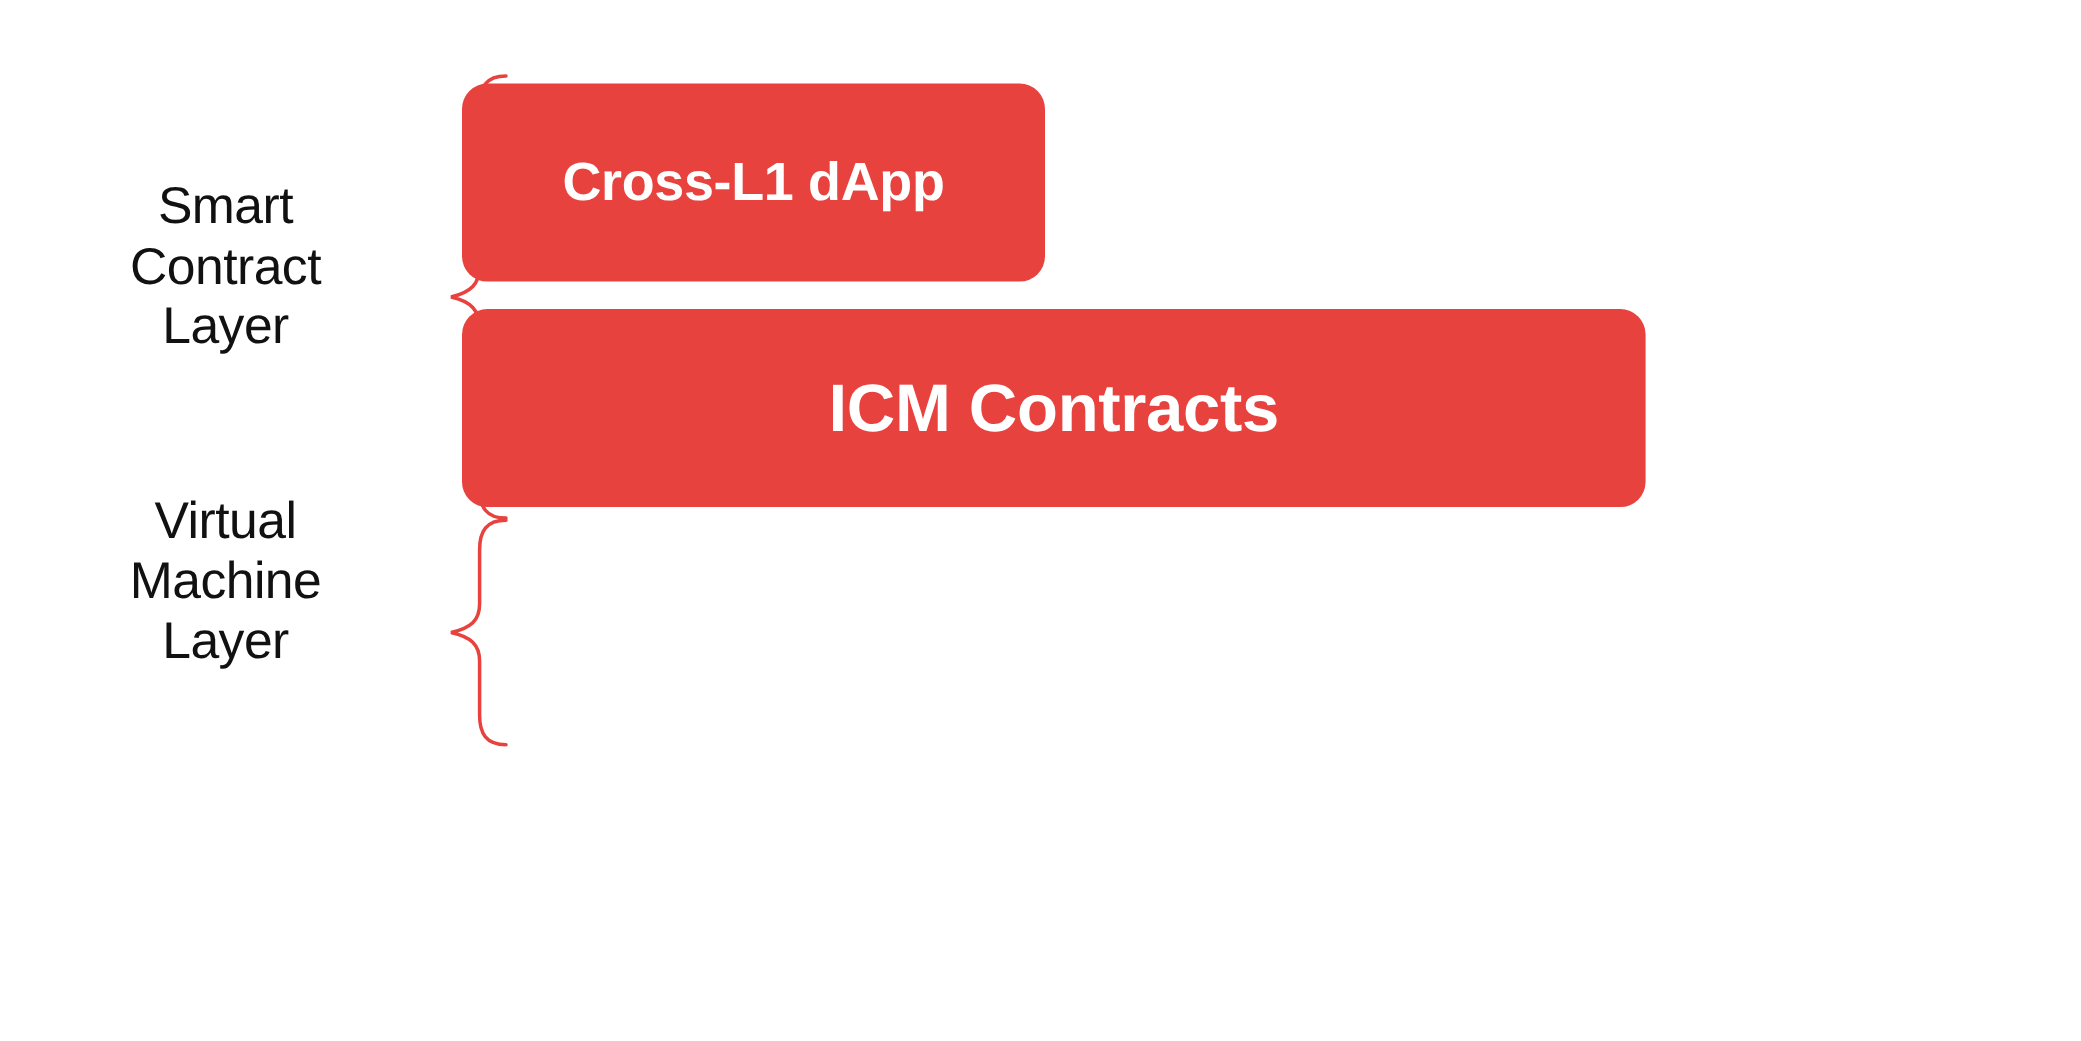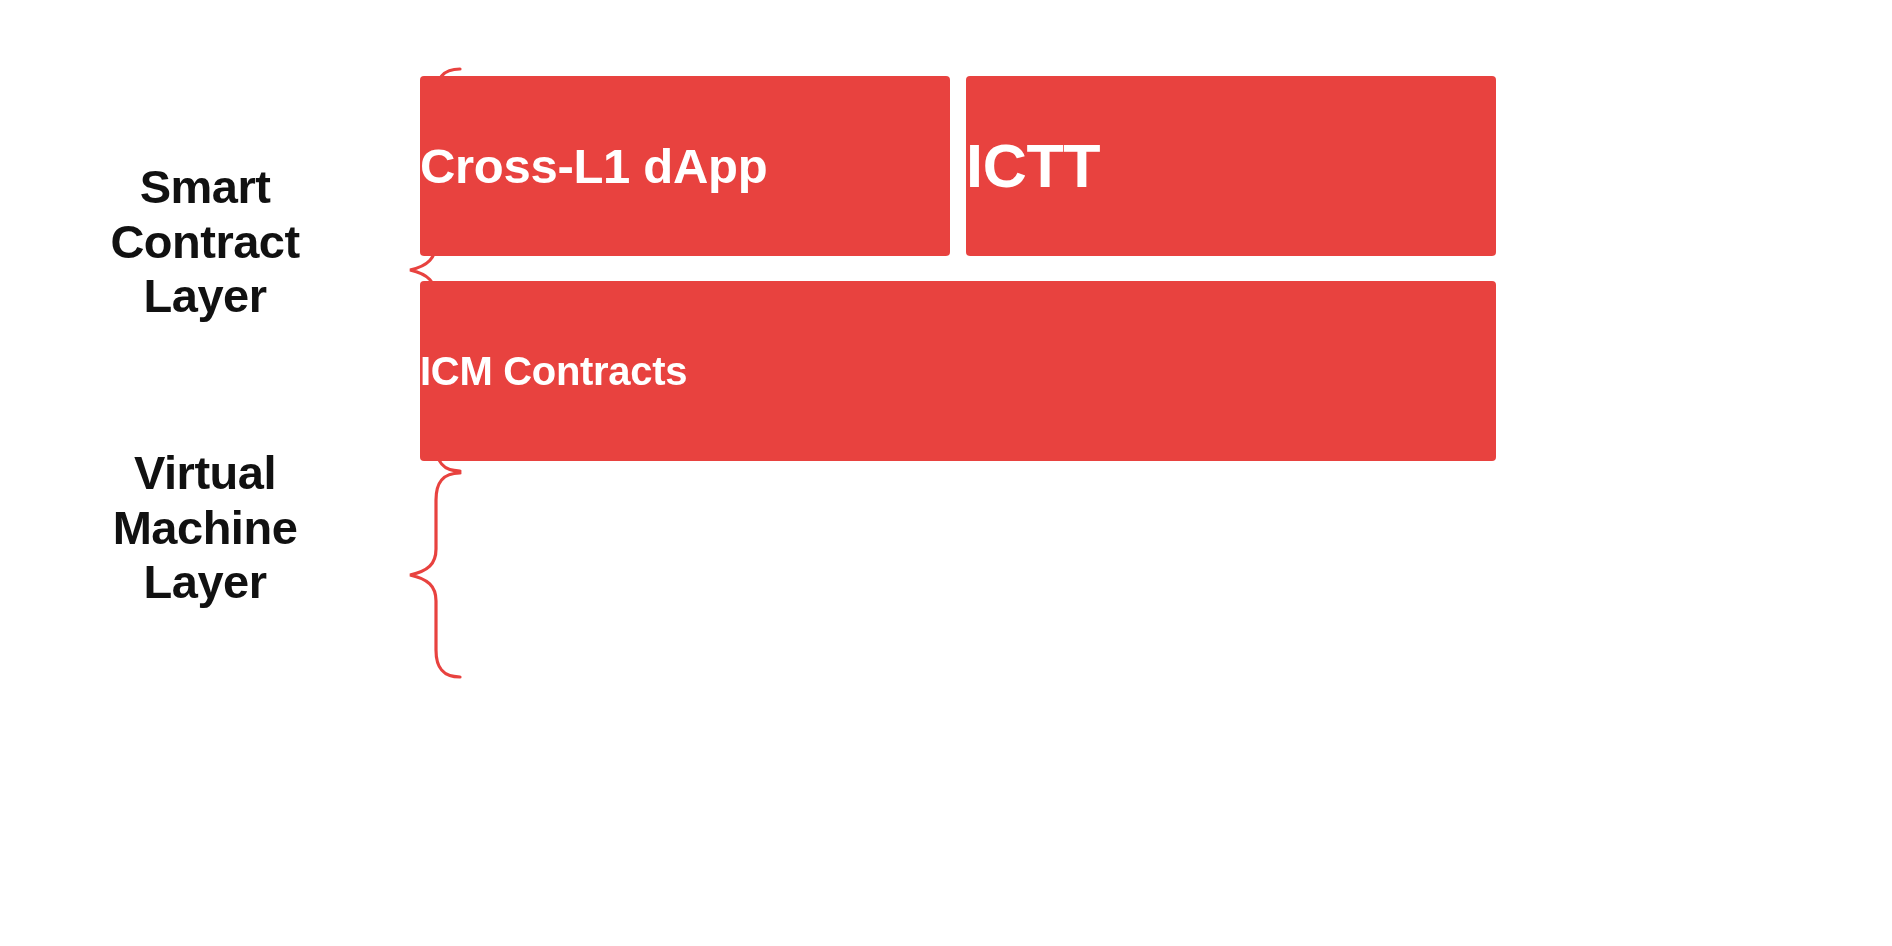--- a/index.html
+++ b/index.html
@@ -19,21 +19,21 @@
     height: 946px;
     background: #ffffff;
     overflow: hidden;
   }
 
   
   .layer-label {
     position: absolute;
     text-align: center;
     color: #111111;
-    font-weight: 700;
+    font-weight: 400;
     font-size: 47px;
     line-height: 1.16;
     letter-spacing: -0.5px;
     white-space: pre-line;
     user-select: none;
   }
   #label-smart-contract {
     left: 36px;
     top: 160px;
     width: 338px;
@@ -60,24 +60,24 @@
     top: 470px;
     width: 78px;
     height: 210px;
   }
   .brace svg { display: block; }
 
   
   .node-box {
     position: absolute;
     background: #e8423f;
-    border-radius: 4px;
+    border-radius: 23px;
     display: flex;
     align-items: center;
-    justify-content: flex-start;
+    justify-content: center;
     box-sizing: border-box;
   }
   .node-label {
     color: #ffffff;
     font-weight: 700;
     letter-spacing: -0.3px;
     text-align: center;
     user-select: none;
     line-height: 1;
   }
@@ -97,21 +97,21 @@
     height: 180px;
   }
   #box-ictt .node-label { font-size: 61px; }
 
   #box-icm-contracts {
     left: 420px;
     top: 281px;
     width: 1076px;
     height: 180px;
   }
-  #box-icm-contracts .node-label { font-size: 40px; }
+  #box-icm-contracts .node-label { font-size: 61px; }
 
   #box-icm {
     left: 420px;
     top: 487px;
     width: 1076px;
     height: 180px;
   }
   #box-icm .node-label { font-size: 61px; }
 </style>
 </head>
@@ -148,22 +148,19 @@
                C 32 109, 40 116, 40 131
                L 40 180
                C 40 197, 46 207, 64 207" stroke="#e8423f" stroke-width="3.2" stroke-linecap="round" fill="none"></path>
     </svg>
   </div>
 
   <div class="node-box" id="box-cross-l1-dapp">
     <span class="node-label">Cross-L1 dApp</span>
   </div>
 
-  <div class="node-box" id="box-ictt">
-    <span class="node-label">ICTT</span>
-  </div>
 
   <div class="node-box" id="box-icm-contracts">
     <span class="node-label">ICM Contracts</span>
   </div>
 
 
 </div>
 
 </body></html>

